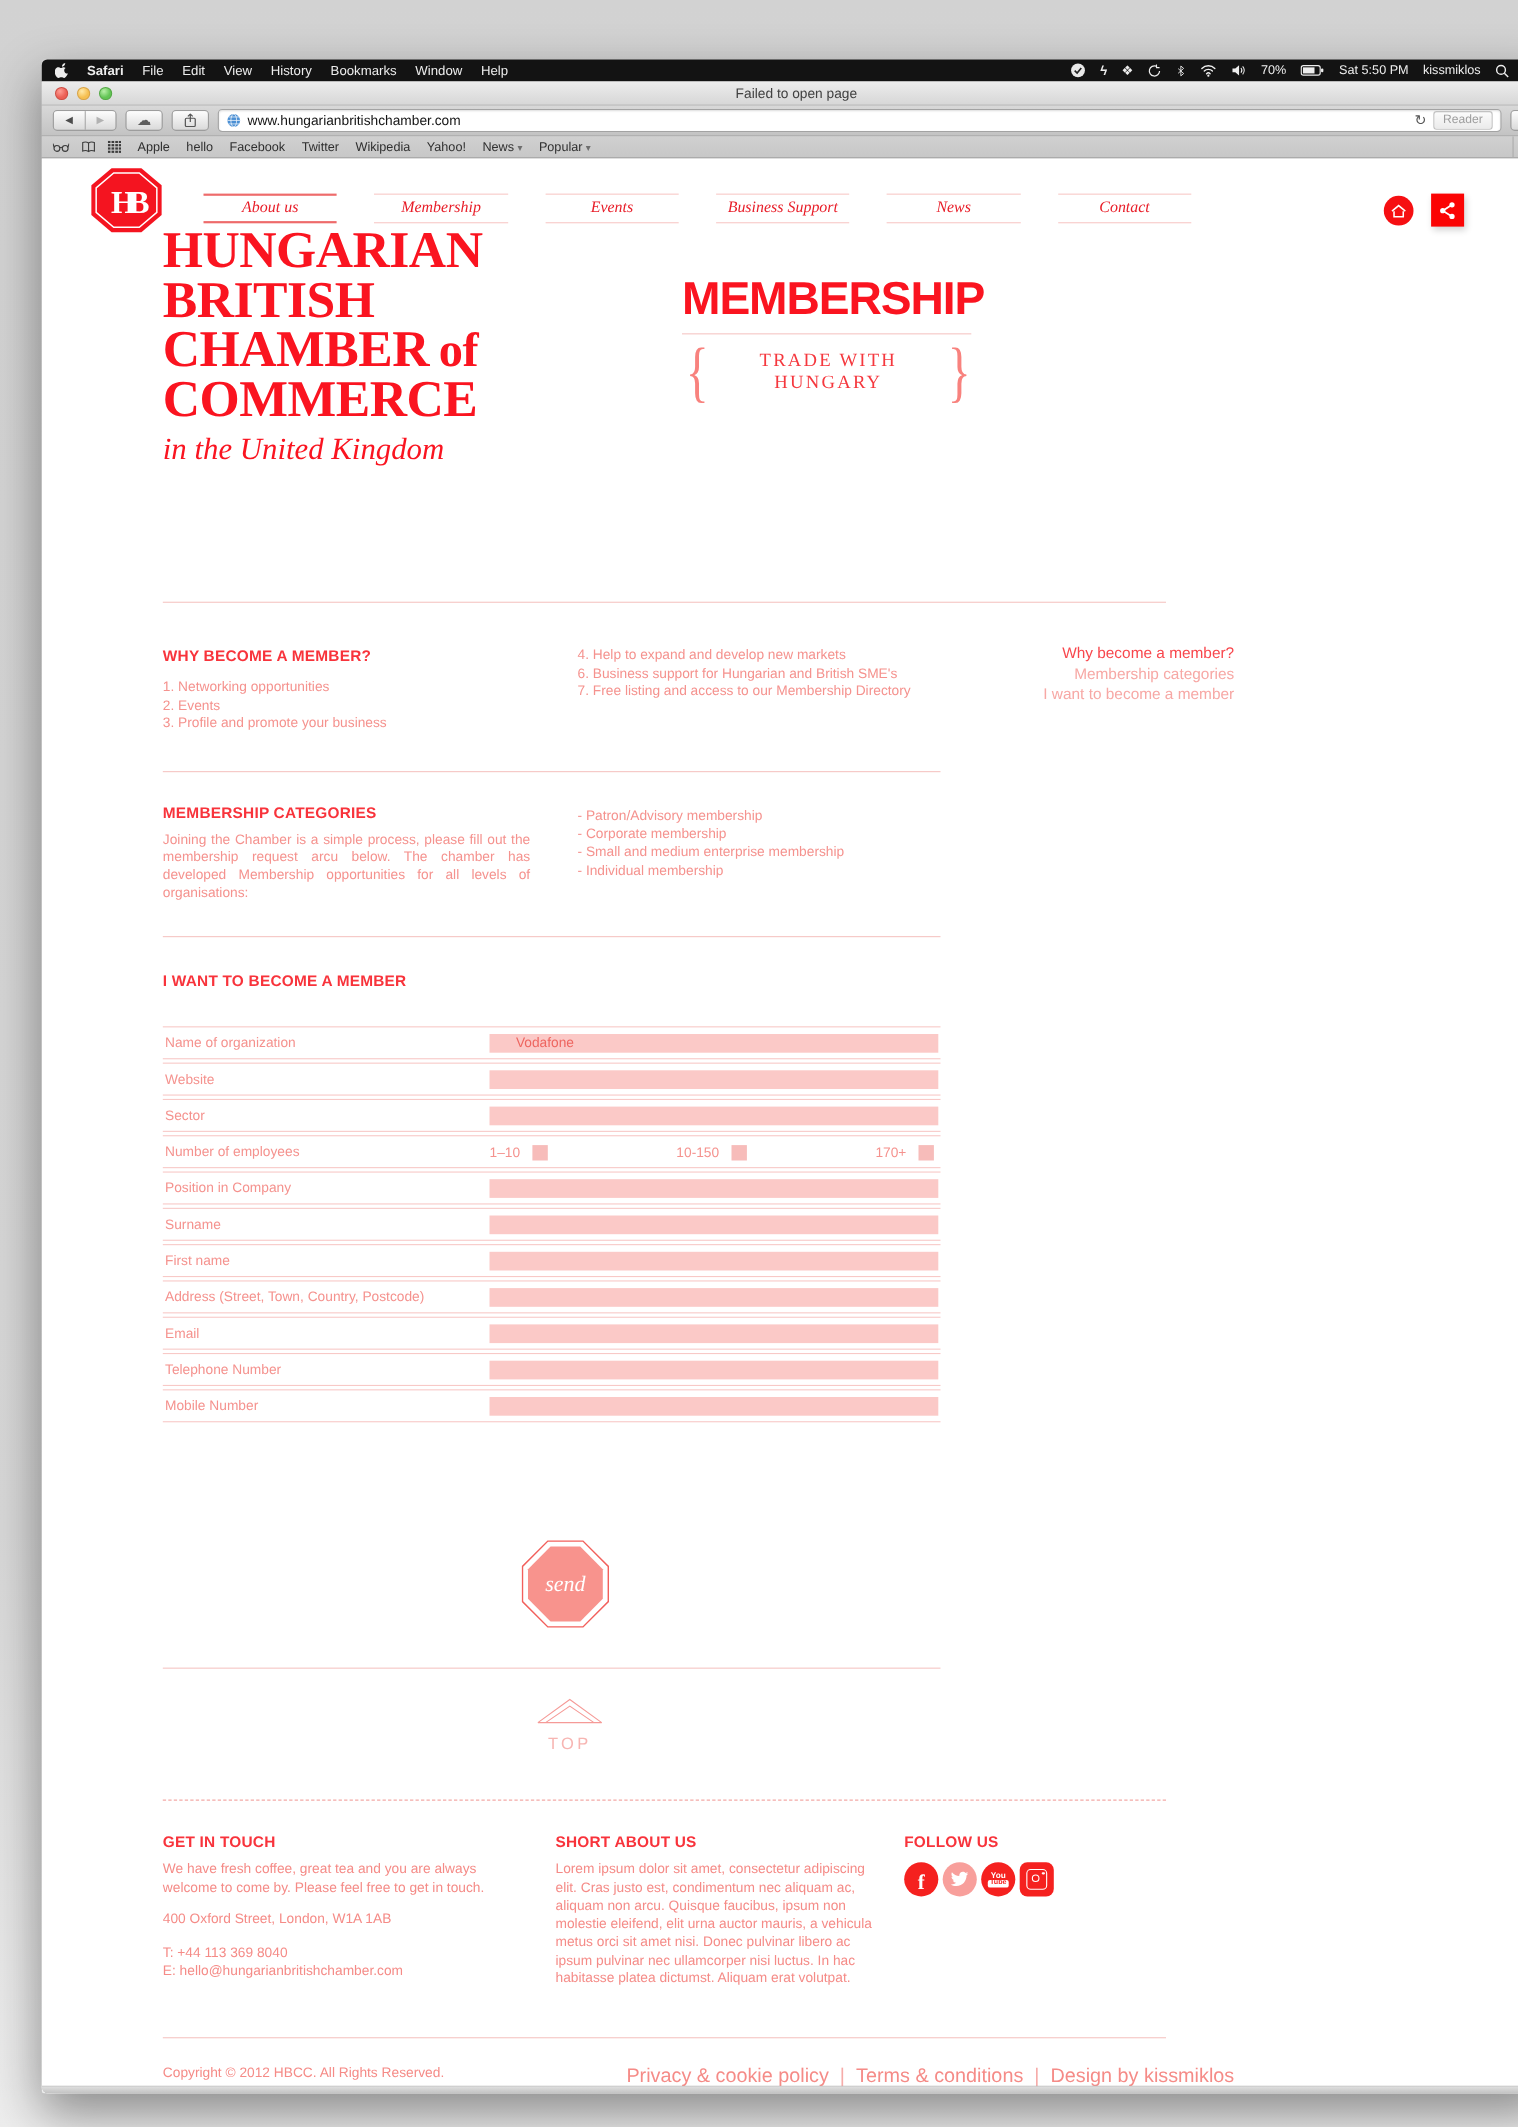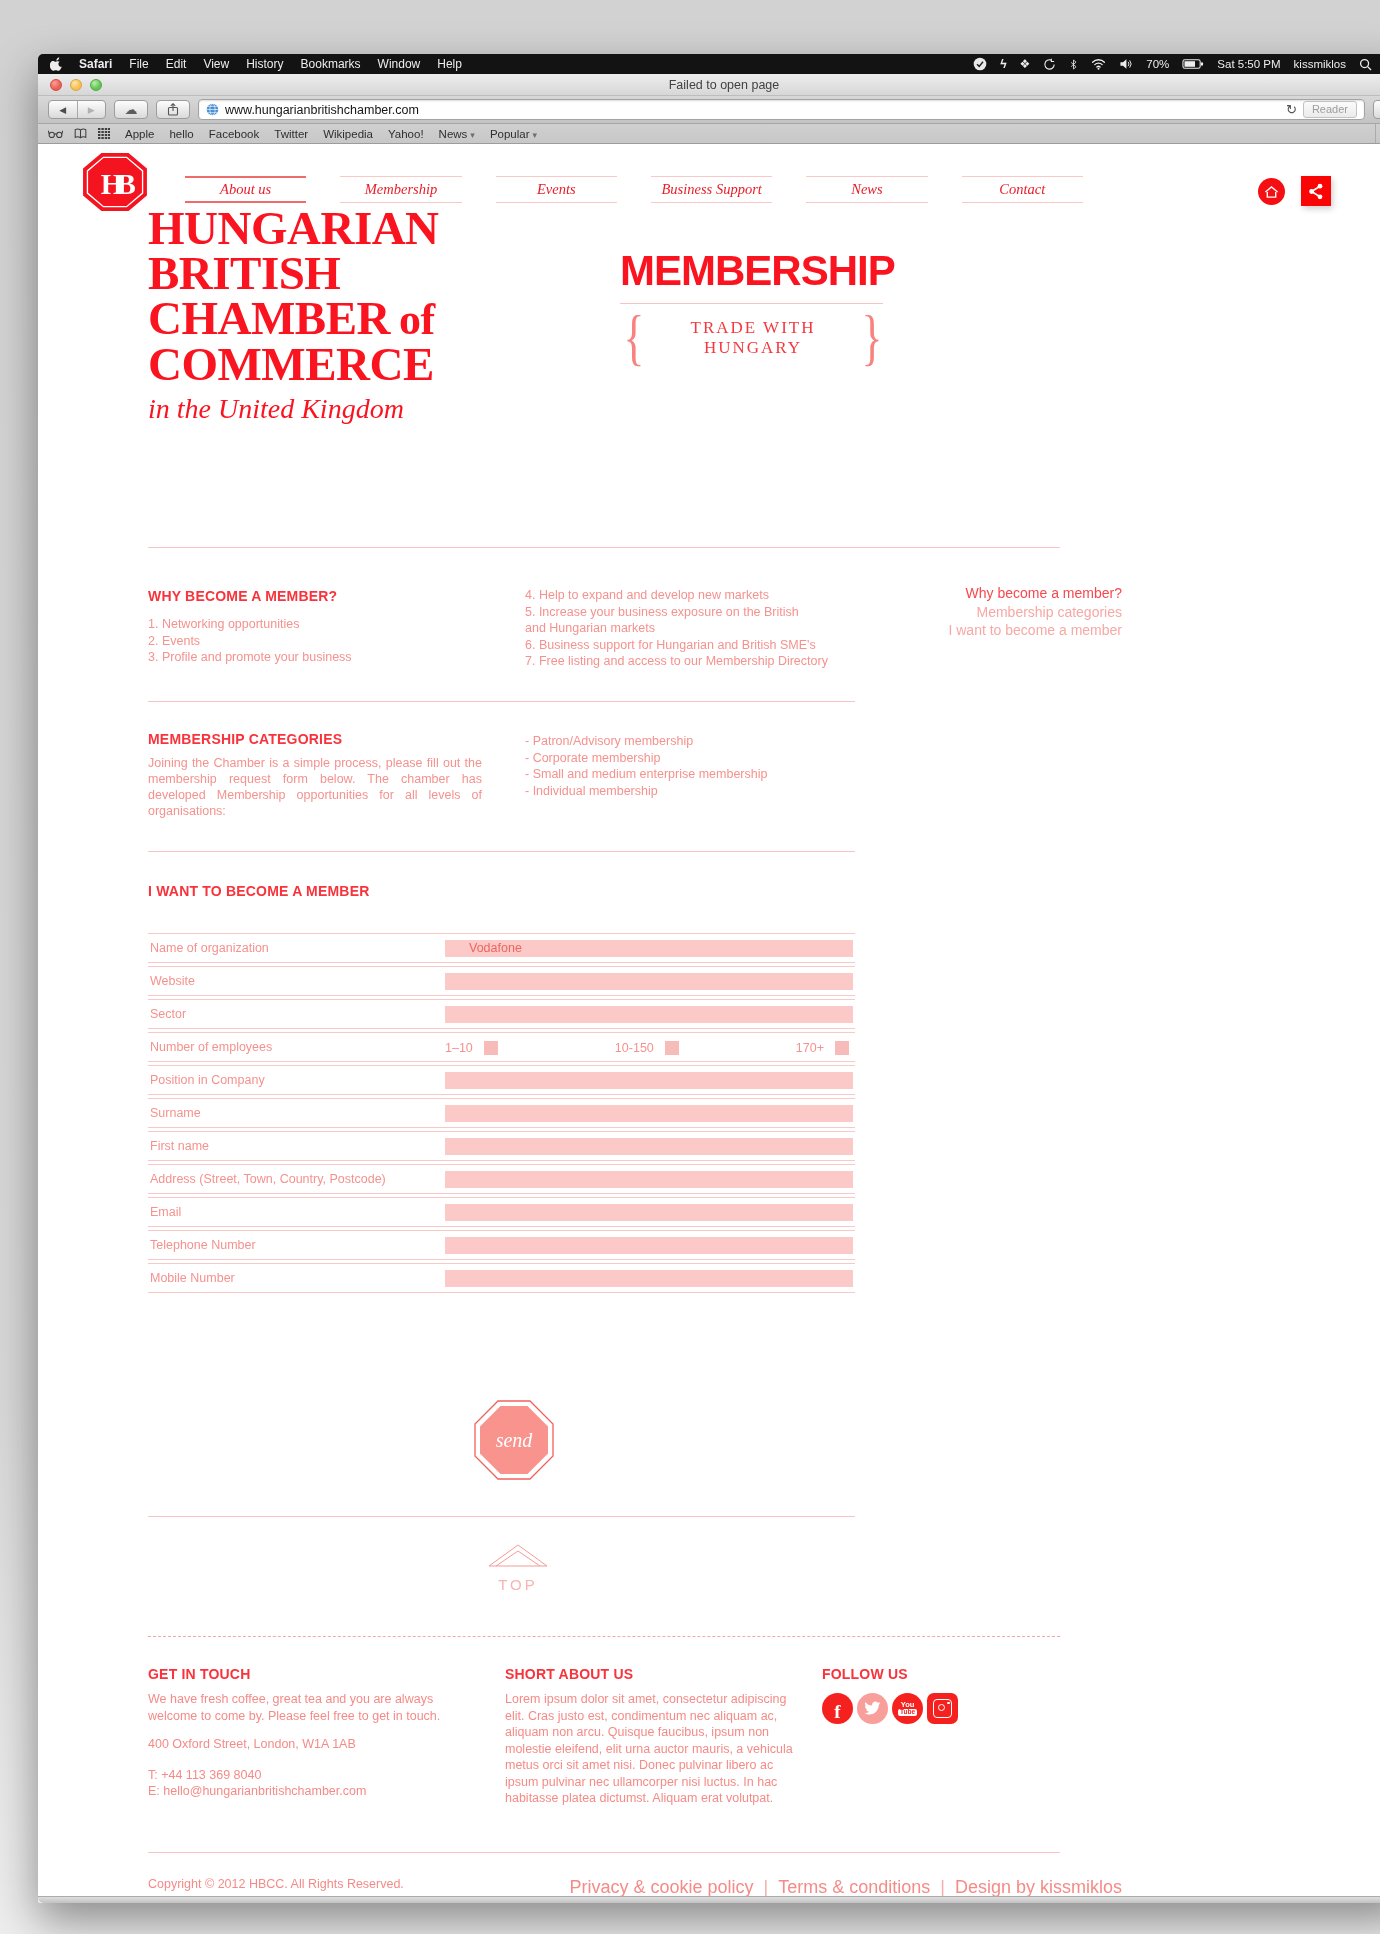--- a/index.html
+++ b/index.html
@@ -418,36 +418,34 @@
     <div class="abs sec-h" style="left:110px;top:444px">WHY BECOME A MEMBER?</div>
     <div class="abs body-txt listing" style="left:110px;top:472px">
 
     <div>1. Networking opportunities</div>
         <div>2. Events</div>
         <div>3. Profile and promote your business</div>
       </div>
     <div class="abs body-txt listing" style="left:487px;top:443px;width:330px">
 
     <div>4. Help to expand and develop new markets</div>
-        <div>5. Increase your business exposure on the British
-and Hungarian markets</div>
         <div>6. Business support for Hungarian and British SME's</div>
         <div>7. Free listing and access to our Membership Directory</div>
       </div>
     <div class="abs quicklinks">
 
     <div class="ql active">Why become a member?</div>
         <div class="ql">Membership categories</div>
         <div class="ql">I want to become a member</div>
       </div>
 
     <div class="abs rule" style="left:110px;top:557px;width:707px"></div>
 
     <div class="abs sec-h" style="left:110px;top:587px">MEMBERSHIP CATEGORIES</div>
-    <div class="abs body-txt cat-p" style="left:110px;top:611px">Joining the Chamber is a simple process, please fill out the membership request form below. The chamber has developed Membership opportunities for all levels of organisations:</div>
+    <div class="abs body-txt cat-p" style="left:110px;top:611px">Joining the Chamber is a simple process, please fill out the membership request arcu below. The chamber has developed Membership opportunities for all levels of organisations:</div>
     <div class="abs body-txt listing" style="left:487px;top:589px">
 
     <div>- Patron/Advisory membership</div>
         <div>- Corporate membership</div>
         <div>- Small and medium enterprise membership</div>
         <div>- Individual membership</div>
       </div>
 
     <div class="abs rule" style="left:110px;top:707px;width:707px"></div>
 

